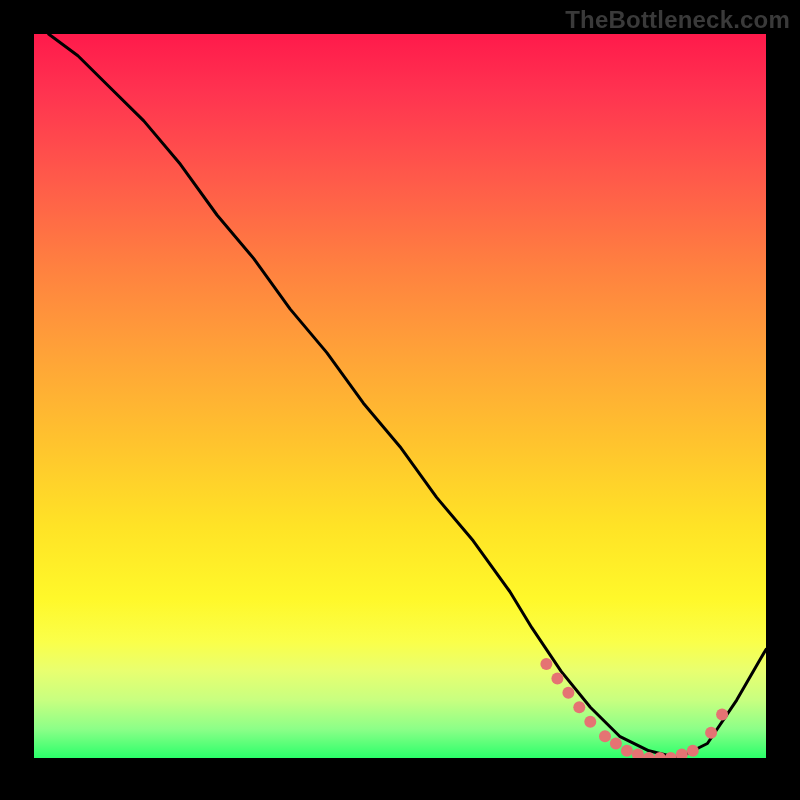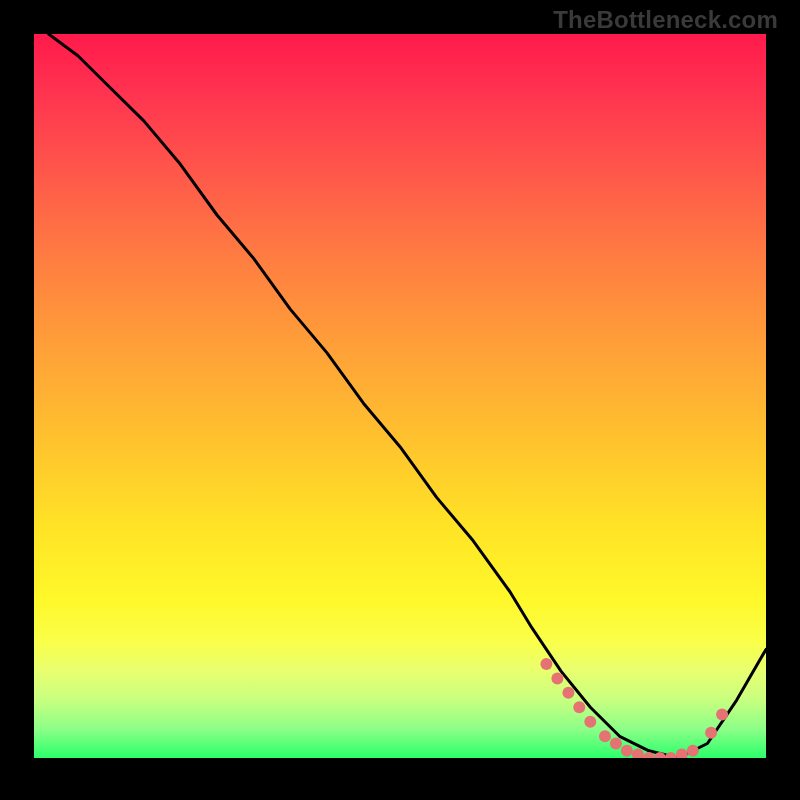--- a/index.html
+++ b/index.html
@@ -44,21 +44,21 @@
   .svg-layer {
     position: absolute;
     left: 0; top: 0;
     width: 100%;
     height: 100%;
     pointer-events: none;
   }
   .watermark {
     position: absolute;
     top: 6px;
-    right: 22px;
+    right: 10px;
     color: #3a3a3a;
     font-size: 24px;
     font-weight: 600;
     letter-spacing: 0.2px;
   }
 </style>
 </head>
 <body>
 
 <div class="stage">

